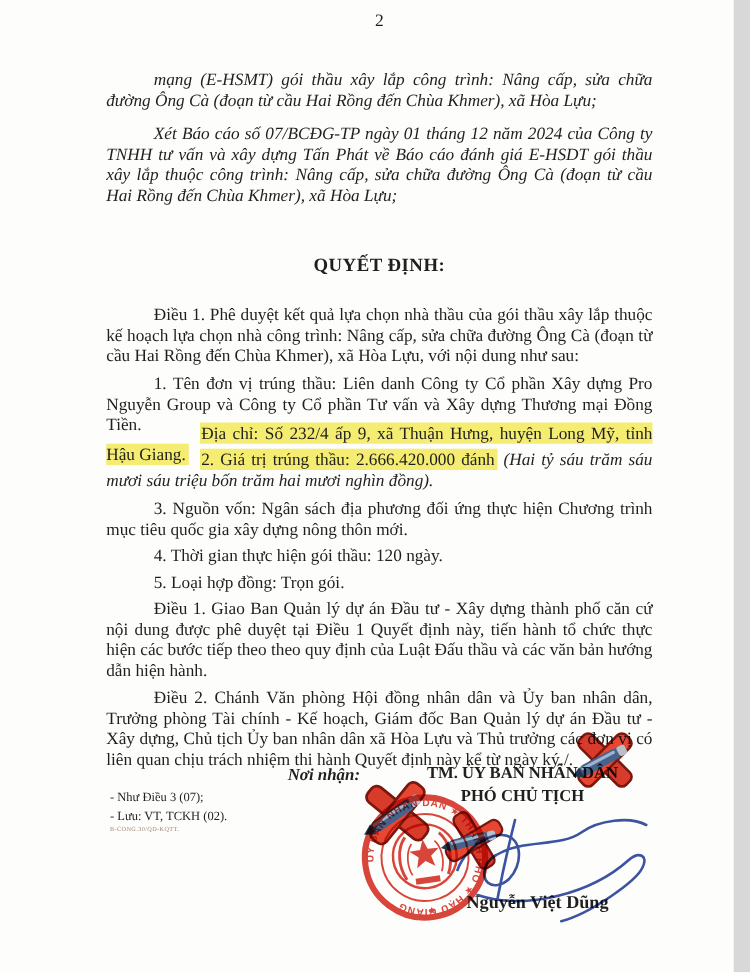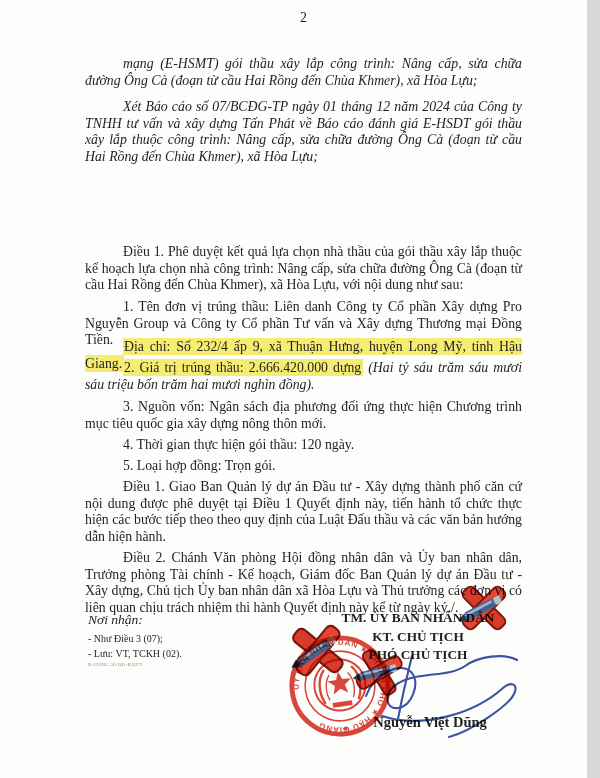--- a/index.html
+++ b/index.html
@@ -13,27 +13,27 @@
     background:#d8d8d8;
   }
   .block {
     position:absolute; left:85px; width:437px;
     font-size:13.8px; line-height:16.8px; text-align:justify;
   }
   .ind  { text-indent:38px; }
   .it   { font-style:italic; }
   .b    { font-weight:normal; }
   .ctr  { text-align:center; text-indent:0; }
-  .hl   { background:var(--highlight,#f5ec72); padding:1px 2px 1px 1px; }
+  .hl   { background:var(--highlight,#f5ec72); padding:1px 2px 1px 1px;margin-left:37px; }
   .heading { font-size:15px; font-weight:bold; letter-spacing:.4px; }
   .pageno { position:absolute; top:10px; left:85px; width:437px; text-align:center; font-size:14px; }
   .words { margin-left:5px; }
 
   .recipients { position:absolute; left:88px; top:612px; width:200px; }
-  .nn-label { font-weight:normal; font-style:italic; font-size:13.5px; margin-bottom:3px; }
+  .nn-label { font-weight:bold; font-style:italic; font-size:13.5px; margin-bottom:3px;text-align:right; }
   .nn-item  { font-size:10px; line-height:15px; }
   .fine     { font-size:5px; color:#a3887a; letter-spacing:.3px; margin-top:1px; }
 
   .sig-head {
     position:absolute; left:318px; top:609px; width:200px;
     text-align:center; font-weight:bold; font-size:13.3px; line-height:18.5px;
   }
   .signer-name {
     position:absolute; left:338px; top:714px; width:184px; z-index:4;
     text-align:center; font-weight:bold; font-size:14.5px;
@@ -61,47 +61,47 @@
 
 <div class="page">
 
   <div class="scan-edge"></div>
 
   <div class="pageno">2</div>
 
   <p class="block ind it" style="top:42px">mạng (E-HSMT) gói thầu xây lắp công trình: Nâng cấp, sửa chữa đường Ông Cà (đoạn từ cầu Hai Rồng đến Chùa Khmer), xã Hòa Lựu;</p>
   <p class="block ind it" style="top:85px">Xét Báo cáo số 07/BCĐG-TP ngày 01 tháng 12 năm 2024 của Công ty TNHH tư vấn và xây dựng Tấn Phát về Báo cáo đánh giá E-HSDT gói thầu xây lắp thuộc công trình: Nâng cấp, sửa chữa đường Ông Cà (đoạn từ cầu Hai Rồng đến Chùa Khmer), xã Hòa Lựu;</p>
 
+  <div class="block ctr heading" style="top:205px">QUYẾT ĐỊNH:</div>
 
   <p class="block ind" style="top:230px"><span class="b">Điều 1.</span> <span>Phê duyệt kết quả lựa chọn nhà thầu của gói thầu xây lắp thuộc kế hoạch lựa chọn nhà công trình: Nâng cấp, sửa chữa đường Ông Cà (đoạn từ cầu Hai Rồng đến Chùa Khmer), xã Hòa Lựu, với nội dung như sau:</span></p>
 
   <p class="block ind" style="top:285px">1. Tên đơn vị trúng thầu: Liên danh Công ty Cổ phần Xây dựng Pro Nguyễn Group và Công ty Cổ phần Tư vấn và Xây dựng Thương mại Đồng Tiền.</p>
 
   <p class="block ind" style="top:325px"><span class="hl">Địa chỉ: Số 232/4 ấp 9, xã Thuận Hưng, huyện Long Mỹ, tỉnh Hậu Giang.</span></p>
 
-  <p class="block ind" style="top:346px"><span class="hl"><span>2. Giá trị trúng thầu: </span><span class="b">2.666.420.000 dựng</span></span><span class="it words">(Hai tỷ sáu trăm sáu mươi sáu triệu bốn trăm hai mươi nghìn đồng).</span></p>
+  <p class="block ind" style="top:346px"><span class="hl"><span>2. Giá trị trúng thầu: </span><span class="b">2.666.420.000 đánh</span></span><span class="it words">(Hai tỷ sáu trăm sáu mươi sáu triệu bốn trăm hai mươi nghìn đồng).</span></p>
 
   <p class="block ind" style="top:385px">3. Nguồn vốn: Ngân sách địa phương đối ứng thực hiện Chương trình mục tiêu quốc gia xây dựng nông thôn mới.</p>
   <p class="block ind" style="top:423px">4. Thời gian thực hiện gói thầu: 120 ngày.</p>
   <p class="block ind" style="top:444px">5. Loại hợp đồng: Trọn gói.</p>
 
   <p class="block ind" style="top:465px"><span class="b">Điều 1.</span> <span>Giao Ban Quản lý dự án Đầu tư - Xây dựng thành phố căn cứ nội dung được phê duyệt tại Điều 1 Quyết định này, tiến hành tổ chức thực hiện các bước tiếp theo theo quy định của Luật Đấu thầu và các văn bản hướng dẫn hiện hành.</span></p>
 
   <p class="block ind" style="top:536px"><span class="b">Điều 2.</span> <span>Chánh Văn phòng Hội đồng nhân dân và Ủy ban nhân dân, Trưởng phòng Tài chính - Kế hoạch, Giám đốc Ban Quản lý dự án Đầu tư - Xây dựng, Chủ tịch Ủy ban nhân dân xã Hòa Lựu và Thủ trưởng các đơn vị có liên quan chịu trách nhiệm thi hành Quyết định này kể từ ngày ký./.</span></p>
 
   <div class="recipients">
     <div class="nn-label">Nơi nhận:</div>
     <div class="nn-item">- Như Điều 3 (07);</div>
     <div class="nn-item">- Lưu: VT, TCKH (02).</div>
     <div class="fine">B-CONG.30/QD-KQTT.</div>
   </div>
 
   <div class="sig-head">
     <div>TM. ỦY BAN NHÂN DÂN</div>
-    <div>KT. CHỦ TỊCH</div>
     <div>PHÓ CHỦ TỊCH</div>
   </div>
 
   <svg class="stamp" viewBox="0 0 110 106">
     <circle class="stamp-stroke" cx="55" cy="53" r="49" stroke-width="5"></circle>
     <circle class="stamp-stroke" cx="55" cy="53" r="35.5" stroke-width="1.6"></circle>
     <path id="rimPath" d="M 13 53 A 42 42 0 1 1 97 53 A 42 42 0 1 1 13 53" fill="none"></path>
     <text class="rim-text"><textPath href="#rimPath" startOffset="2">ỦY BAN NHÂN DÂN ★ THÀNH PHỐ ★ HẬU GIANG</textPath></text>
     <circle class="stamp-stroke" cx="55" cy="52" r="26" stroke-width="2"></circle>
     <polygon class="stamp-fill" points="55,38 58.1,46.3 67,46.6 60.1,52.2 62.5,60.8 55,55.8 47.5,60.8 49.9,52.2 43,46.6 51.9,46.3"></polygon>

